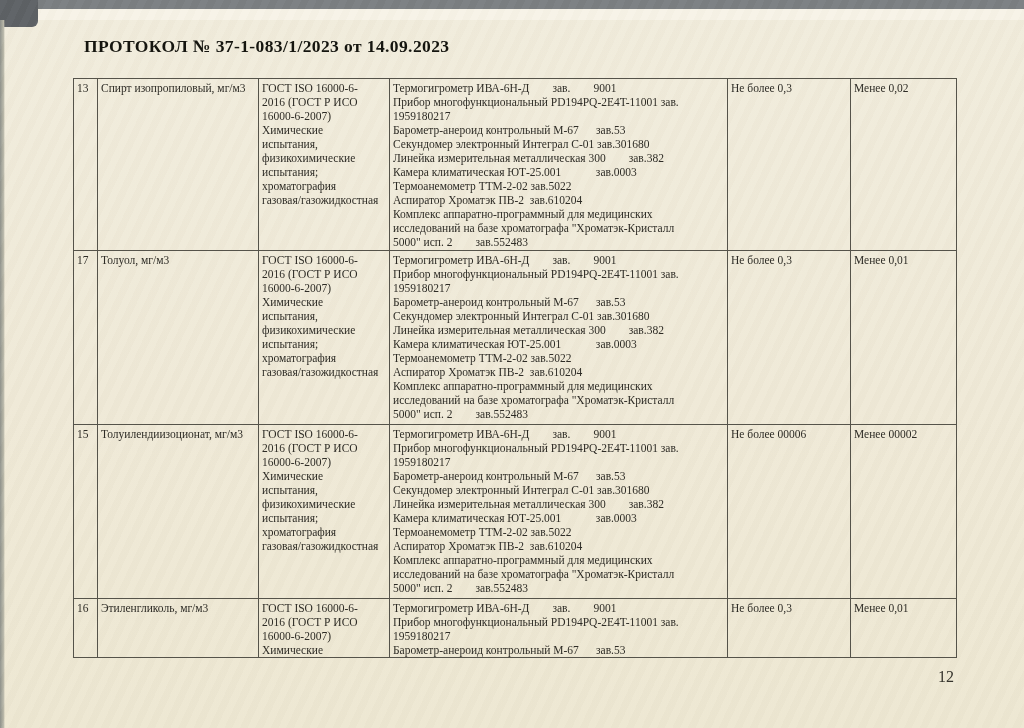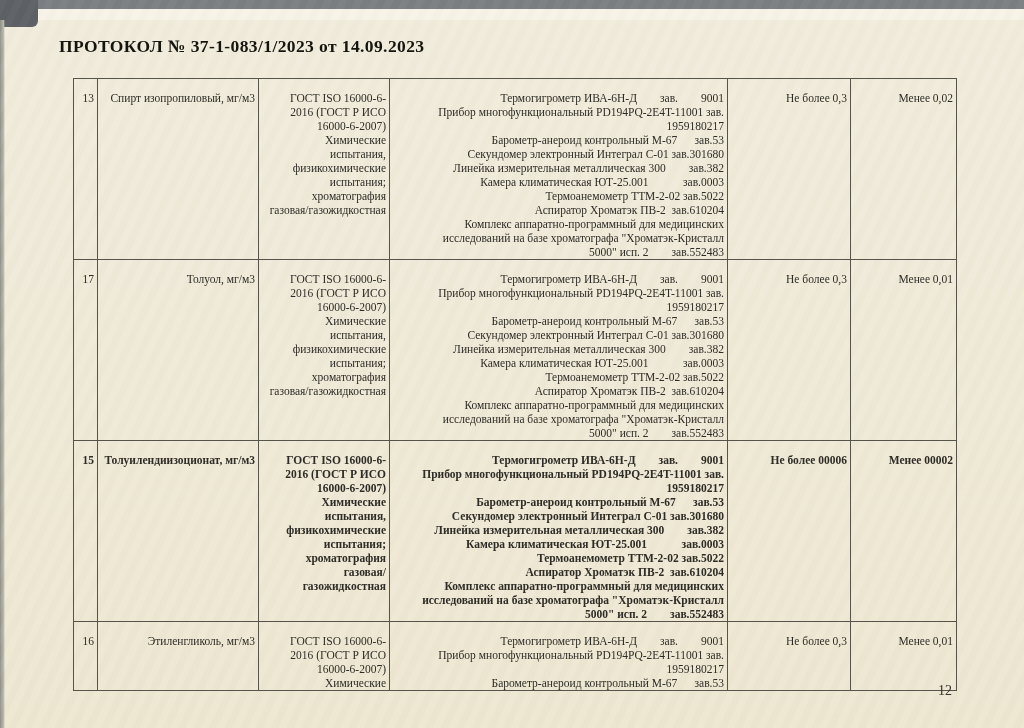--- a/index.html
+++ b/index.html
@@ -12,47 +12,47 @@
   
   .scan-top{position:absolute;top:0;left:0;width:1024px;height:9px;background:#7a7e81;}
   .scan-top-band{position:absolute;top:9px;left:0;width:1024px;height:11px;background:#f7f3e7;}
   .scan-corner{position:absolute;top:0;left:0;width:38px;height:27px;background:#5c6064;border-bottom-right-radius:6px;}
   .scan-left{position:absolute;top:20px;left:0;width:5px;height:708px;
     background:linear-gradient(90deg,#8f928c 0%,#b9b8a9 70%,rgba(185,184,169,0) 100%);}
   .paper-grain{position:absolute;inset:0;pointer-events:none;
     background:repeating-linear-gradient(115deg,rgba(255,255,255,0.03) 0 7px,rgba(120,110,80,0.02) 7px 14px);}
 
   .title{
-    position:absolute;left:59px;top:36px;margin:0;
+    position:absolute;left:84px;top:36px;margin:0;
     font-size:17.5px;font-weight:bold;letter-spacing:0.4px;color:#15150f;
     white-space:nowrap;
   }
 
   table.protocol{
     position:absolute;left:73px;top:78px;width:883px;
     border-collapse:collapse;table-layout:fixed;
   }
   table.protocol td{
     border:1px solid #55534a;
     vertical-align:top;
-    padding:12px 3px 0 3px;
+    padding:2px 3px 0 3px;
     font-size:11.5px;line-height:14px;
-    text-align:right;
+    text-align:left;
     overflow:hidden;
     white-space:pre-wrap;
     word-wrap:break-word;
   }
   tr.r-a{height:172px;}
   tr.r-b{height:174px;}
-  tr.r-c{height:174px;font-weight:bold;}
+  tr.r-c{height:174px;}
   tr.r-d{height:58px;}
 
   .page-num{
-    position:absolute;left:938px;top:683px;
-    font-size:14px;color:#35332c;
+    position:absolute;left:938px;top:668px;
+    font-size:16px;color:#35332c;
   }
 </style>
 </head>
 <body>
 
 <div class="scan-top"></div>
 <div class="scan-top-band"></div>
 <div class="scan-corner"></div>
 <div class="scan-left"></div>
 <div class="paper-grain"></div>

